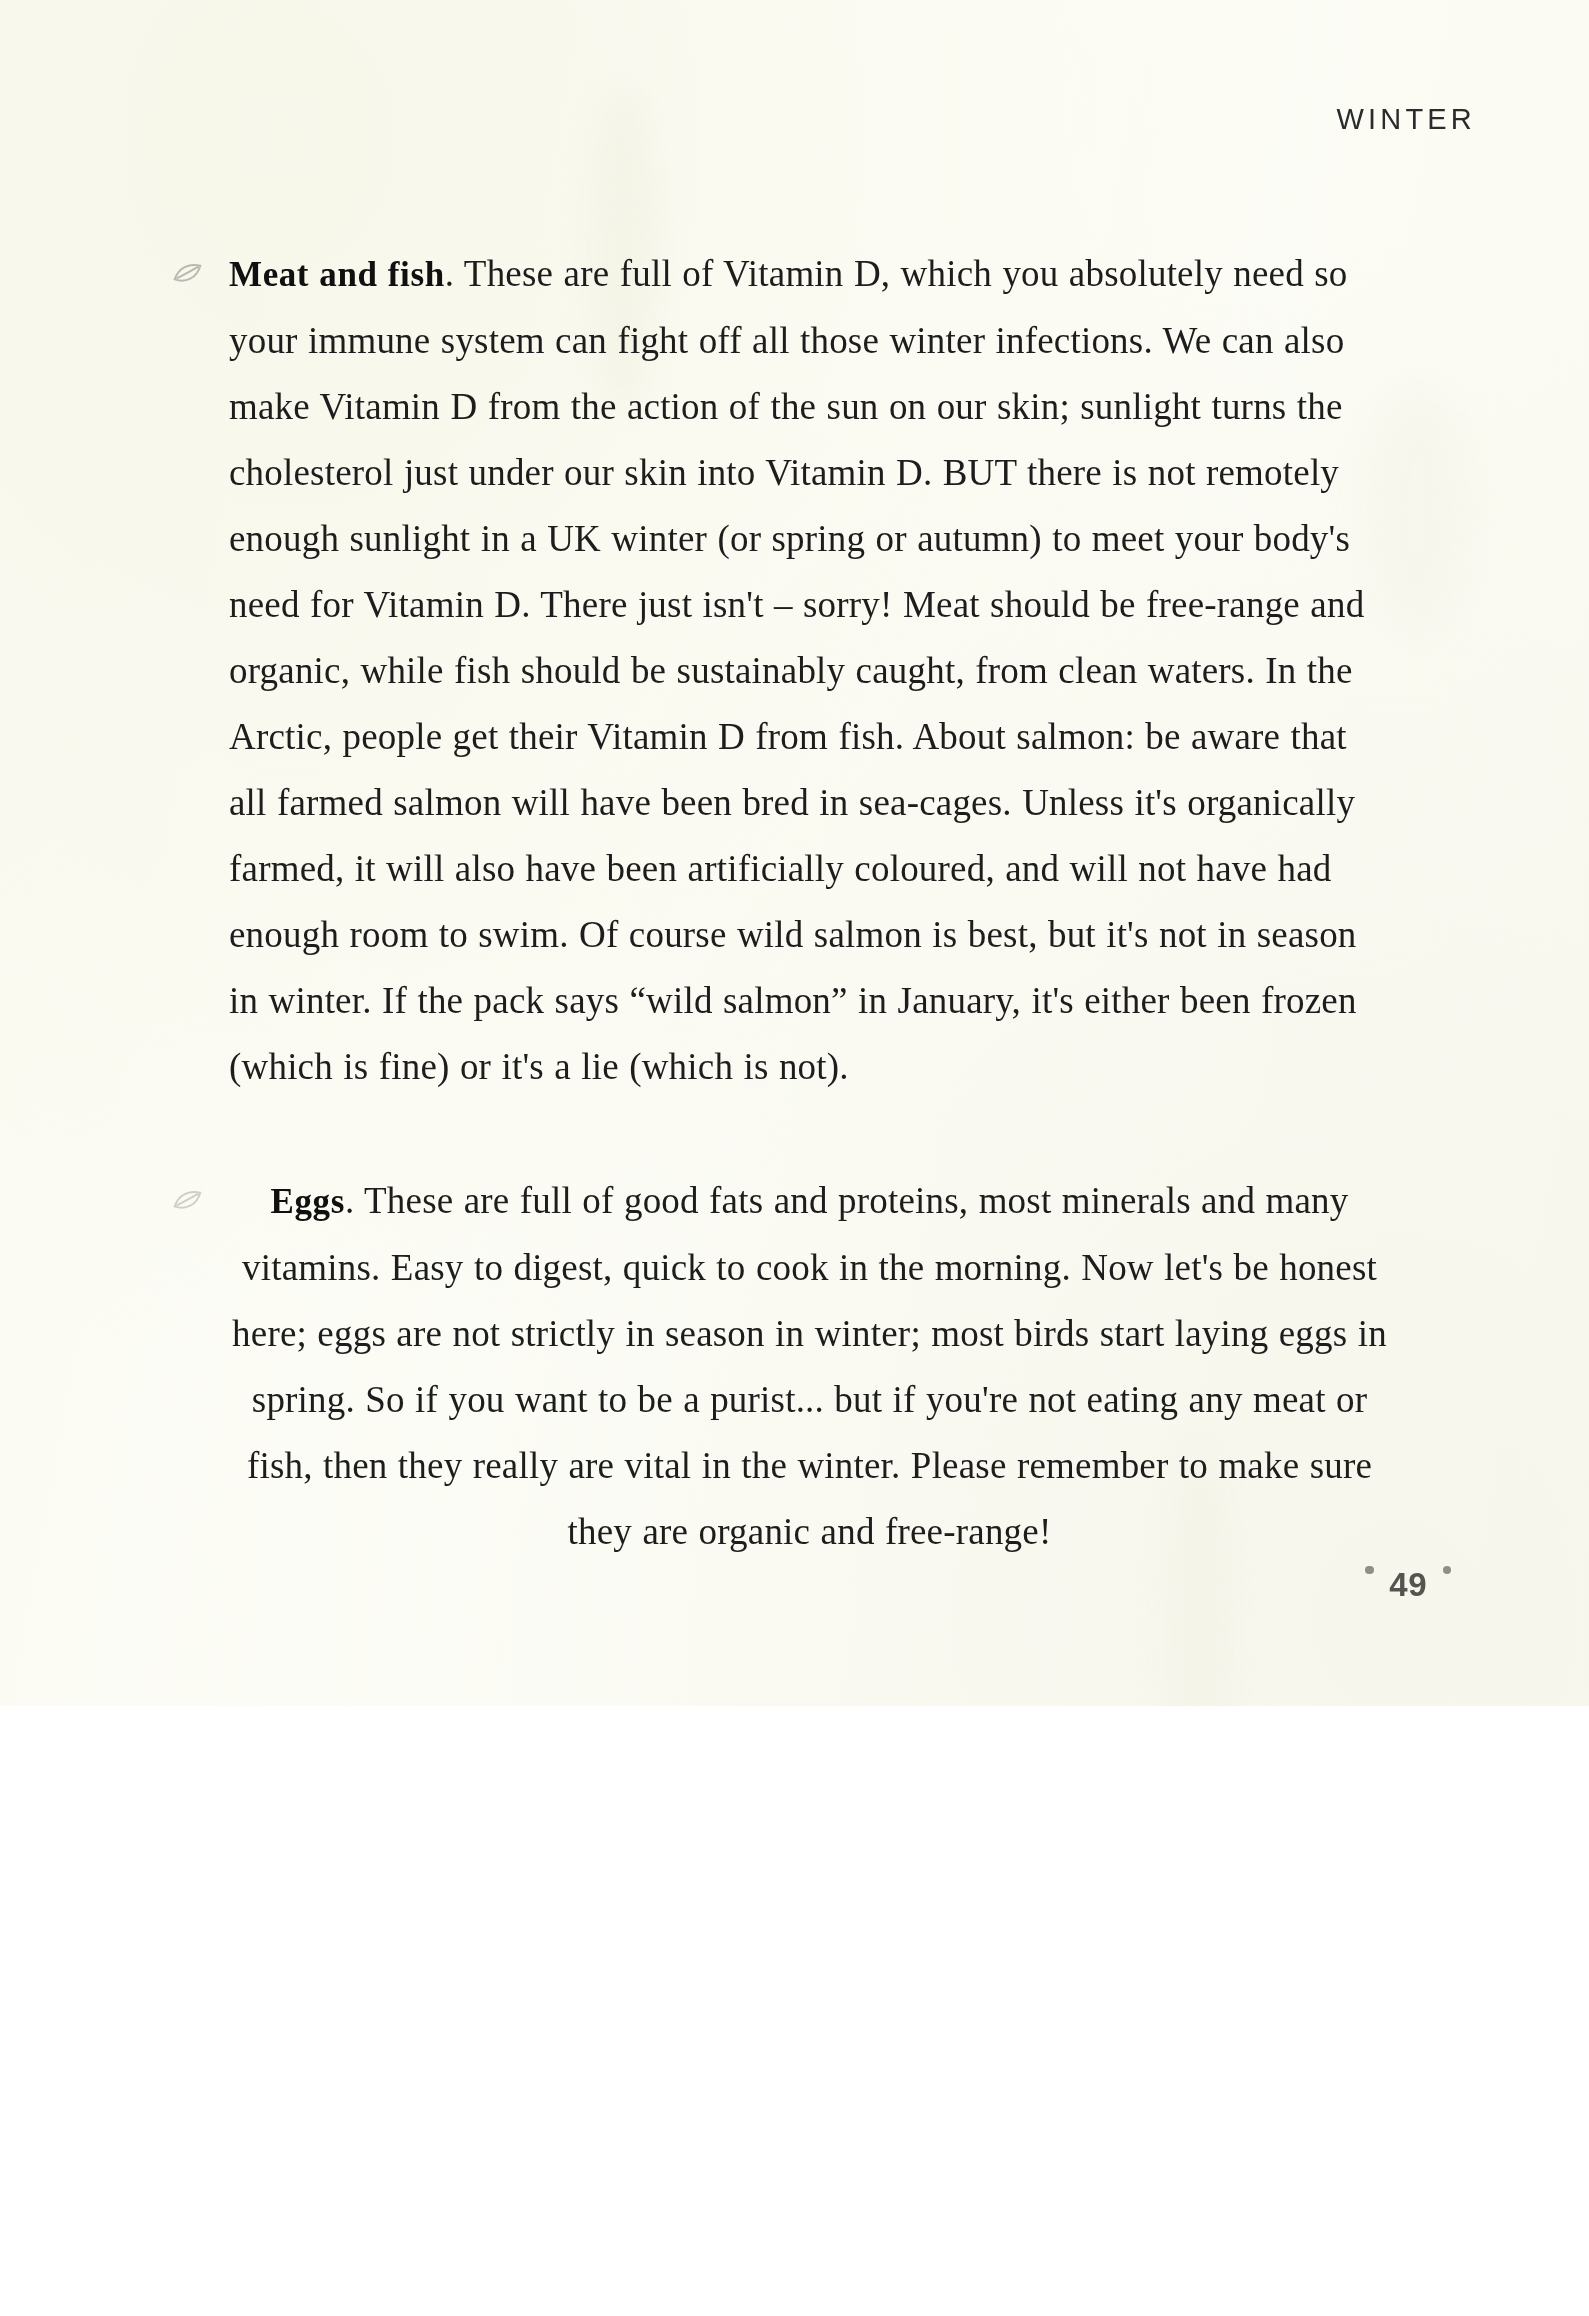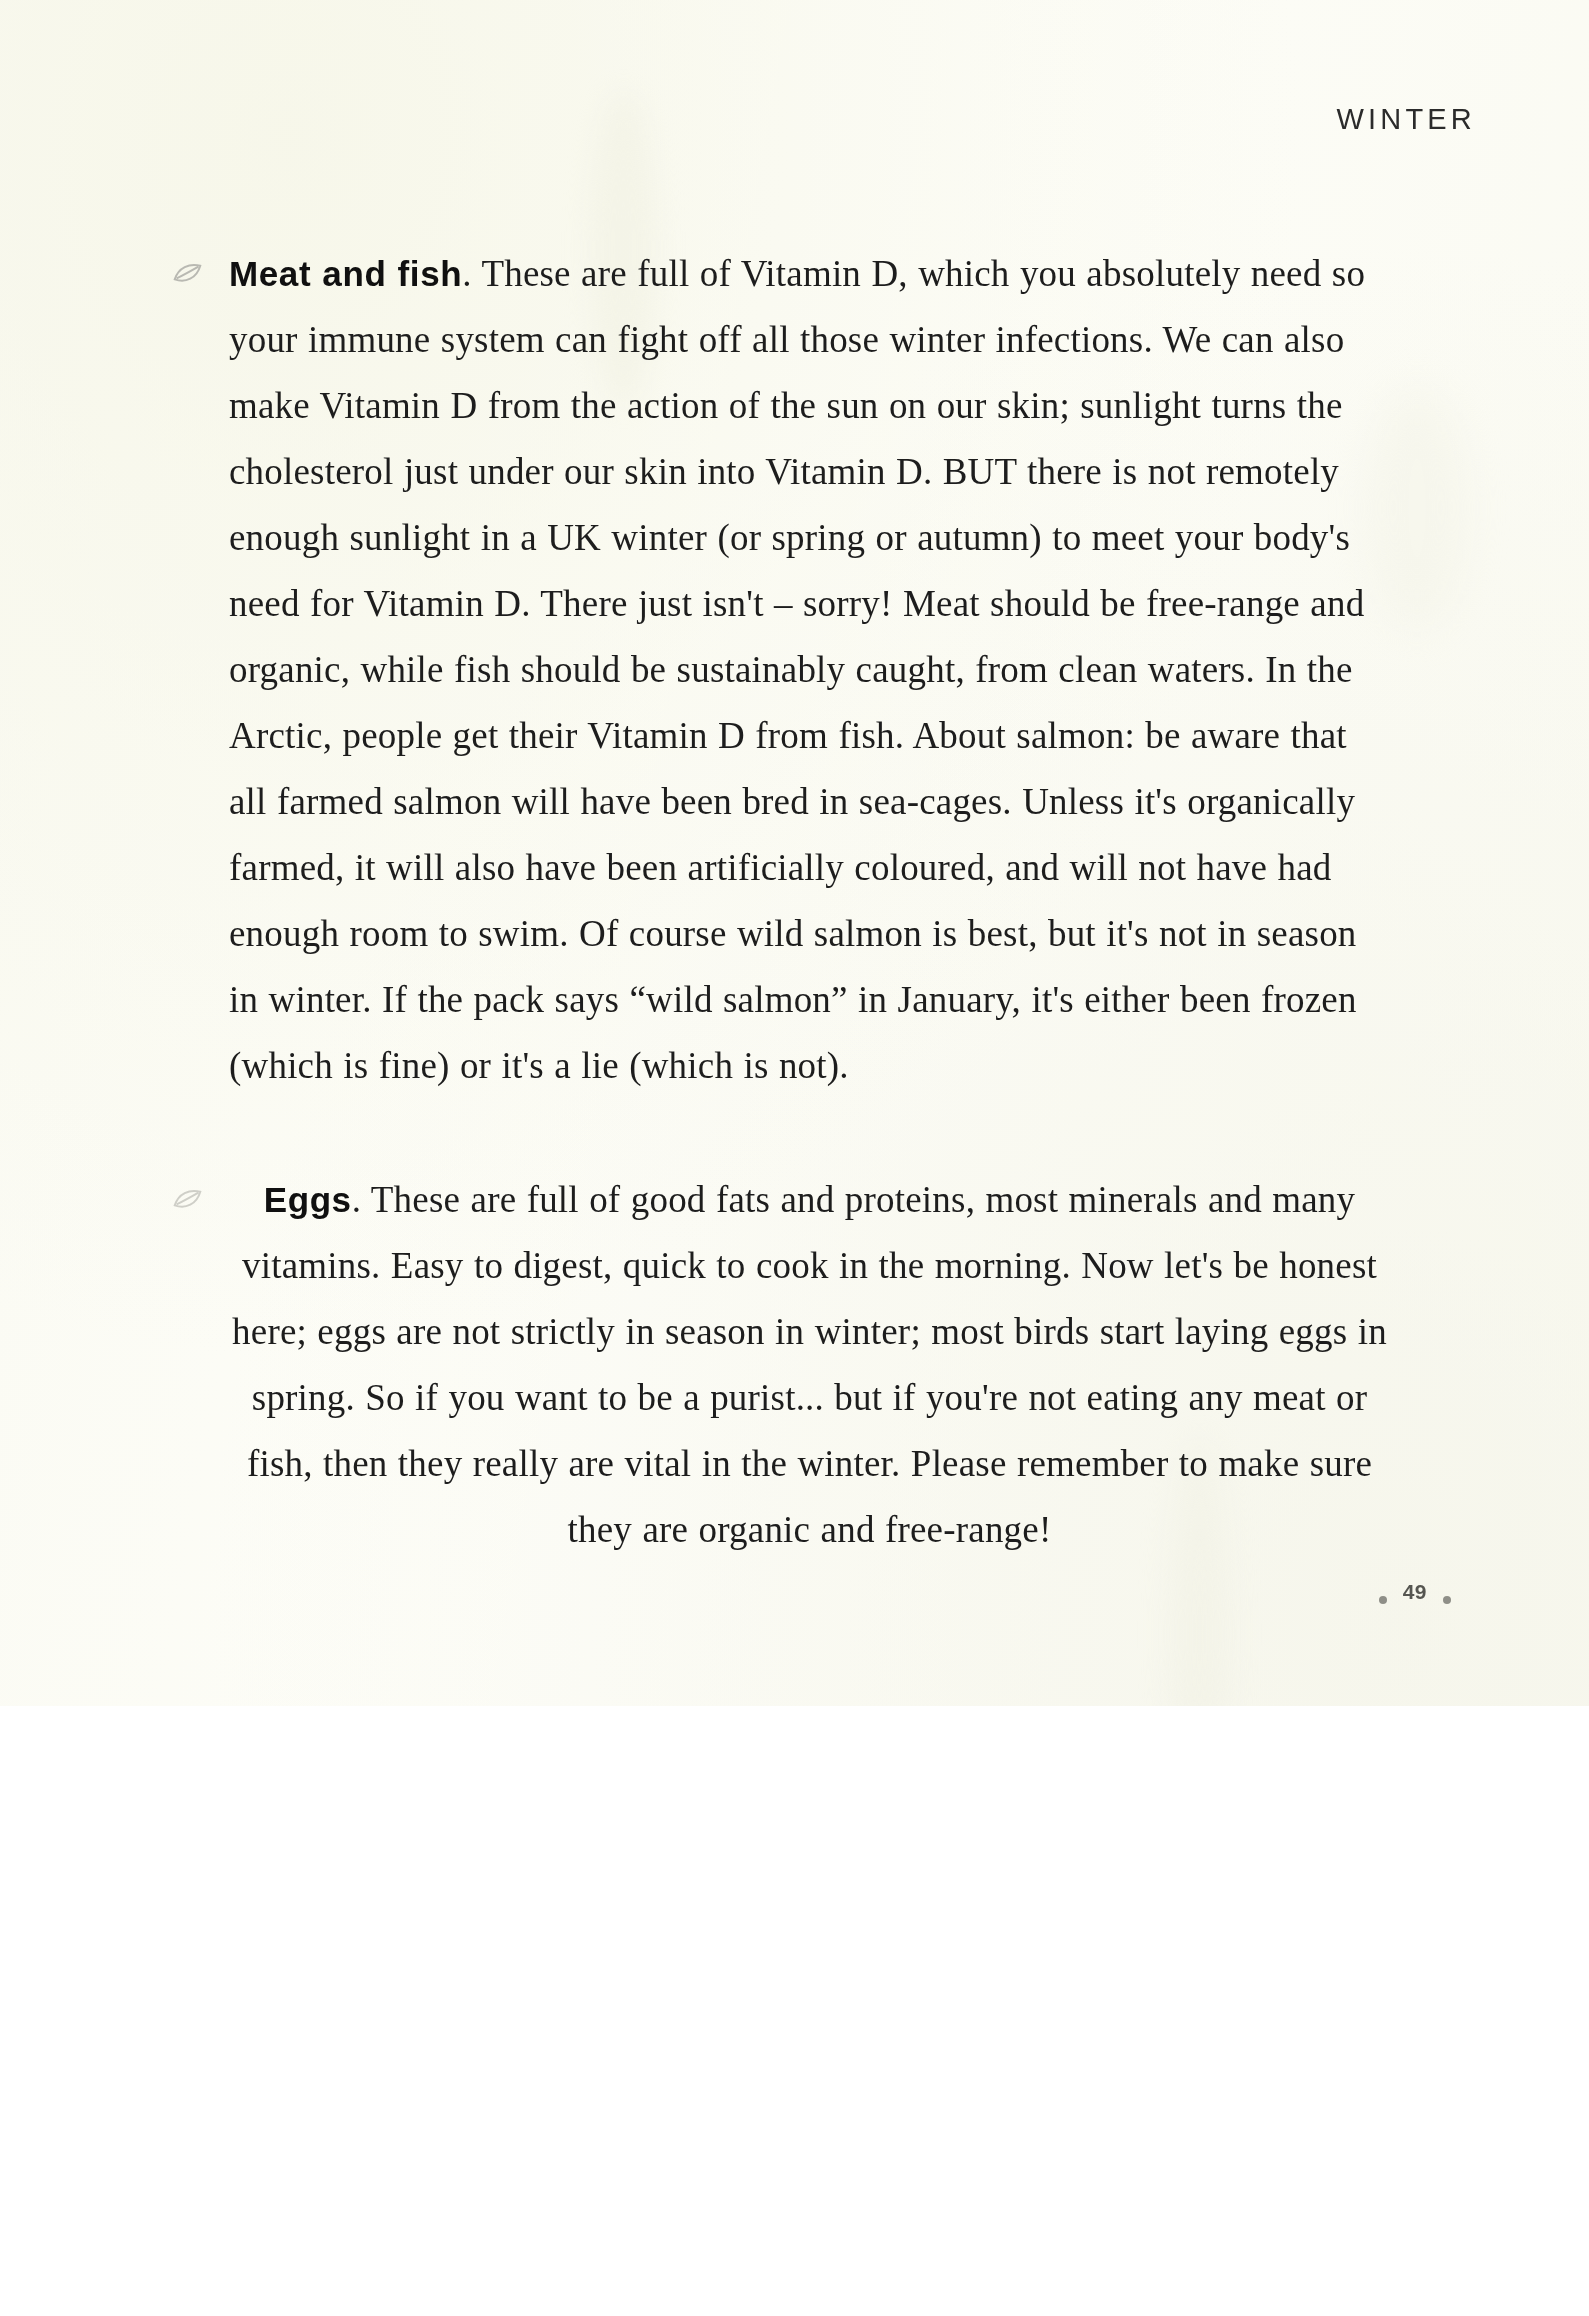--- a/index.html
+++ b/index.html
@@ -79,37 +79,37 @@
   .leaf-ornament {
     position: absolute;
     left: -57px;
     top: 20px;
     width: 31px;
     height: 24px;
     pointer-events: none;
   }
 
   .run-in-head {
-    font-family: Liberation Sans, sans-serif;
+    font-family: Liberation Serif, serif;
     font-weight: bold;
     font-size: 35px;
     letter-spacing: 0.6px;
     color: #101010;
   }
 
   .folio {
     position: absolute;
     right: 138px;
     bottom: 102px;
     display: flex;
-    align-items: flex-end;
+    align-items: flex-start;
     gap: 15.7px;
     font-family: "Liberation Sans", sans-serif;
     font-weight: bold;
-    font-size: 21px;
+    font-size: 33px;
     color: #555550;
   }
 
   .folio-dot {
     width: 8.3px;
     height: 8.3px;
     border-radius: 50%;
     background: #8f8f88;
     display: inline-block;
   }

